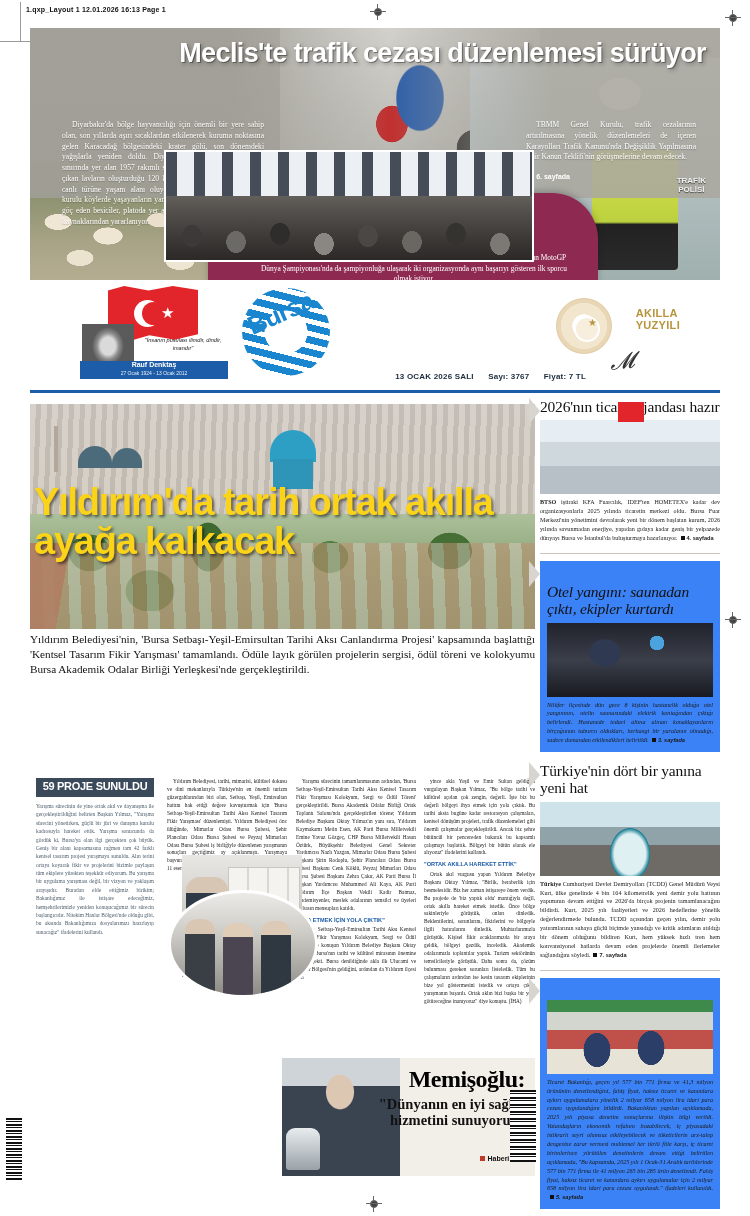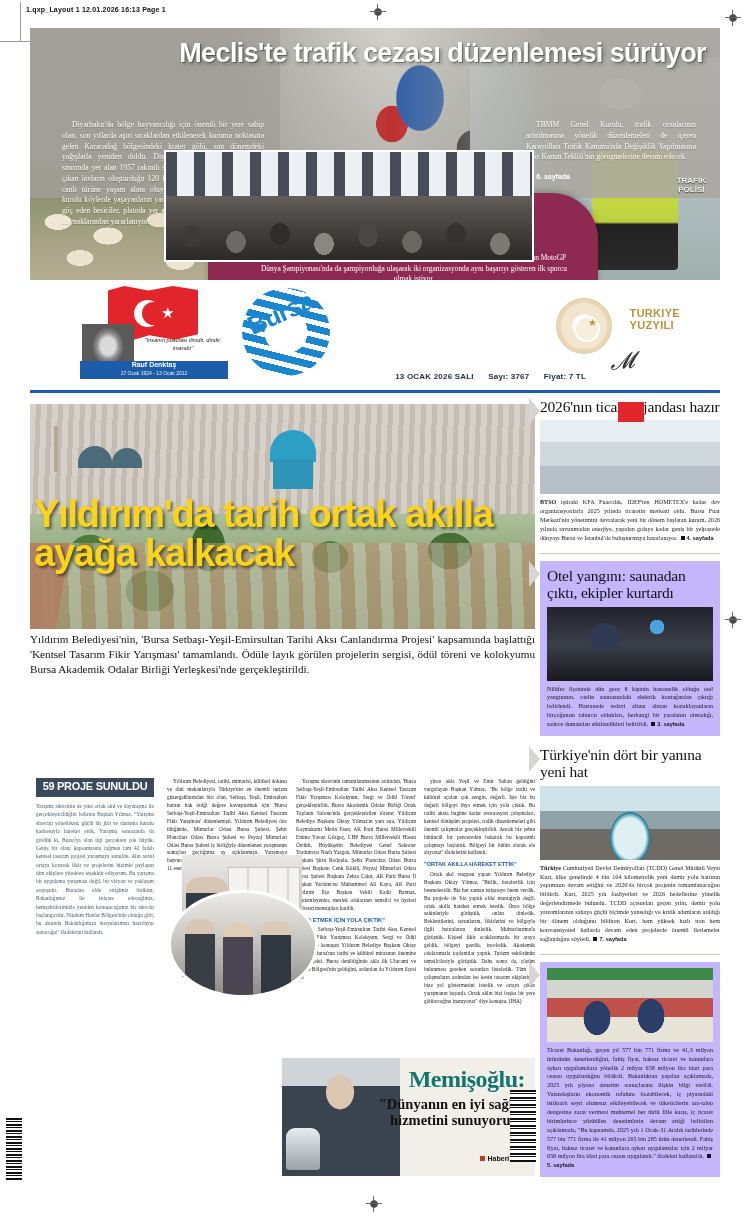--- a/index.html
+++ b/index.html
@@ -254,21 +254,21 @@
       radial-gradient(ellipse 16px 18px at 70px 46px, #6c6a66 60%, transparent 62%),
       radial-gradient(ellipse 16px 18px at 114px 38px, #2f2d2b 60%, transparent 62%),
       radial-gradient(ellipse 16px 18px at 158px 48px, #8a8782 60%, transparent 62%),
       radial-gradient(ellipse 16px 18px at 202px 40px, #4a4845 60%, transparent 62%),
       radial-gradient(ellipse 16px 18px at 246px 46px, #6a6763 60%, transparent 62%),
       radial-gradient(ellipse 16px 18px at 290px 38px, #35332f 60%, transparent 62%),
       radial-gradient(ellipse 16px 18px at 334px 48px, #7c7974 60%, transparent 62%),
       linear-gradient(180deg, rgba(90,86,82,.55), rgba(40,38,36,.9));
   }
   .main-head {
-    position:absolute; left:34px; top:495px; width:500px;
+    position:absolute; left:34px; top:483px; width:500px;
     font-family:"Liberation Sans", sans-serif; font-weight:bold;
     font-size:38px; line-height:1.02; color:#fbd318; letter-spacing:-1.2px;
     text-shadow: 2px 2px 3px rgba(0,0,0,.55);
     z-index:3;
   }
   .main-lead {
     position:absolute; left:30px; top:632px; width:505px;
     font-family:"Liberation Serif", serif; font-size:11.2px; line-height:1.32;
     color:#111; text-align:justify;
   }
@@ -315,21 +315,21 @@
     background: linear-gradient(180deg,#eceae6 0%, #cdcbc6 40%, #8d8a85 100%);
     overflow:hidden; border:3px solid #fff;
   }
   .cp-a { position:absolute; left:14px; top:26px; width:30px; height:80px; background:linear-gradient(180deg,#d9c7b4 0 15px,#3a3f46 15px 100%); border-radius:12px 12px 0 0; }
   .cp-b { position:absolute; left:52px; top:30px; width:30px; height:76px; background:linear-gradient(180deg,#e0cdb8 0 14px,#4a4550 14px 100%); border-radius:12px 12px 0 0; }
   .cp-c { position:absolute; left:90px; top:28px; width:30px; height:78px; background:linear-gradient(180deg,#dcc9b6 0 14px,#2f3740 14px 100%); border-radius:12px 12px 0 0; }
 
   
   .sidebar { position:absolute; left:540px; top:398px; width:180px; }
   .side-story { position:relative; margin-bottom:10px; }
-  .side-story.shaded { background:#c4b5fd; padding:6px 7px 7px; }
+  .side-story.shaded { background:#3b82f6; padding:22px 7px 7px;font-style:italic; }
   .side-head {
     font-family:"Liberation Serif", serif; font-weight:normal;
     font-size:15.5px; line-height:1.12; color:#111; letter-spacing:-.2px; margin-bottom:5px;
   }
   .side-img { width:100%; height:74px; margin-bottom:4px; }
   .si-fair {
     background: linear-gradient(180deg,#e7eef3 0 30%, #cfd8dd 30% 62%, #b6c0c6 62% 100%),
                 repeating-linear-gradient(90deg, rgba(20,150,140,.25) 0 18px, transparent 18px 40px);
   }
   .si-fair-flag { position:absolute; left:78px; top:4px; width:26px; height:20px; background:#e2252b; }
@@ -370,21 +370,21 @@
   .bbox-right { left:252px; width:253px; }
   .bphoto { position:absolute; top:0; width:118px; height:118px; }
   .bphoto.l { left:0; background: radial-gradient(ellipse 28px 34px at 62px 38px, #d9c3ad 52%, transparent 56%), linear-gradient(180deg,#c9cdd2 0 26%, #2c3642 26% 100%); }
   .bphoto.r { left:0; background: radial-gradient(ellipse 26px 32px at 58px 34px, #dcc7b2 52%, transparent 56%), linear-gradient(180deg,#cfd4d8 0 24%, #3a4450 24% 100%); }
   .bphoto-mic { position:absolute; bottom:6px; width:34px; height:42px; background:linear-gradient(180deg,#e8ecef,#9aa2a8); border-radius:9px 9px 3px 3px; }
   .bname {
     position:absolute; right:10px; top:8px;
     font-family:"Liberation Serif", serif; font-weight:bold; font-size:24px; letter-spacing:-.5px;
   }
   .bname.red { color:#b01d2b; }
-  .bname.blue { color:#0f766e;font-family:Liberation Serif, serif; }
+  .bname.blue { color:#000000;font-family:Liberation Serif, serif; }
   .bquote {
     position:absolute; right:10px; top:38px; width:160px; text-align:right;
     font-family:"Liberation Serif", serif; font-weight:bold; font-size:14.5px;
     line-height:1.13; color:#111;
   }
   .bref {
     position:absolute; right:10px; bottom:14px;
     font-family:"Liberation Sans", sans-serif; font-weight:bold; font-size:7px; color:#111;
   }
   .bref .sq { display:inline-block; width:5px; height:5px; background:#c0392b; margin-right:3px; }
@@ -456,21 +456,21 @@
     <div class="denktas-bar"></div>
     <div class="denktas-name">Rauf Denktaş</div>
     <div class="denktas-dates">27 Ocak 1924 - 13 Ocak 2012</div>
 
     <div class="logo-globe"></div>
     <div class="logo-bursa">Bursa</div>
 
     <div class="ty-badge"></div>
     <div class="ty-star">★</div>
     <div class="ty-text">
-      <span>TURKIYE</span><br>
+      <span>AKILLA</span><br>
       <span>YUZYILI</span>
     </div>
     <div class="signature">𝓜</div>
 
     <div class="dateline">
       <span>13 OCAK 2026 SALI</span>
       <span>Sayı: 3767</span>
       <span>Fiyat: 7 TL</span>
     </div>
   </div>

